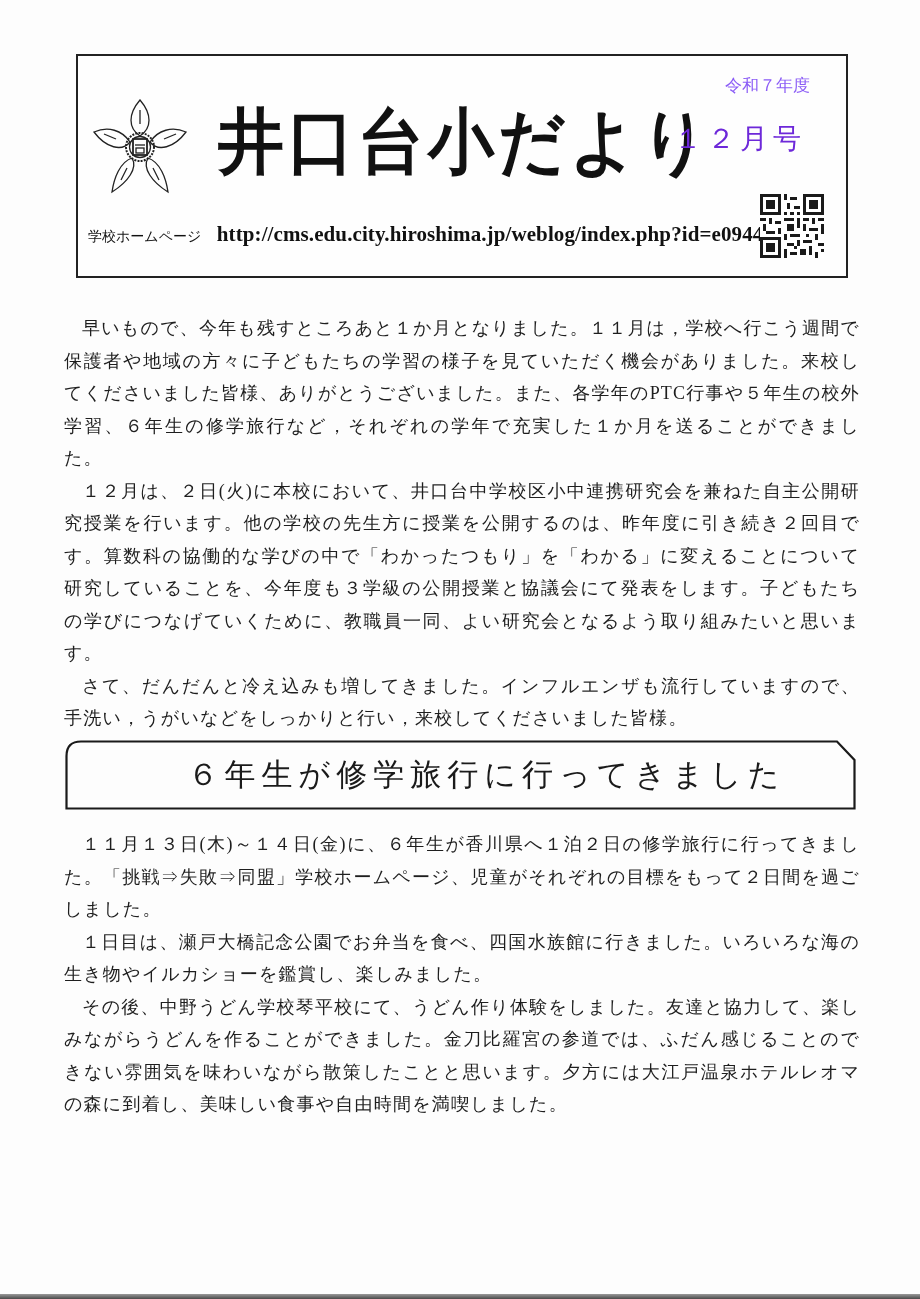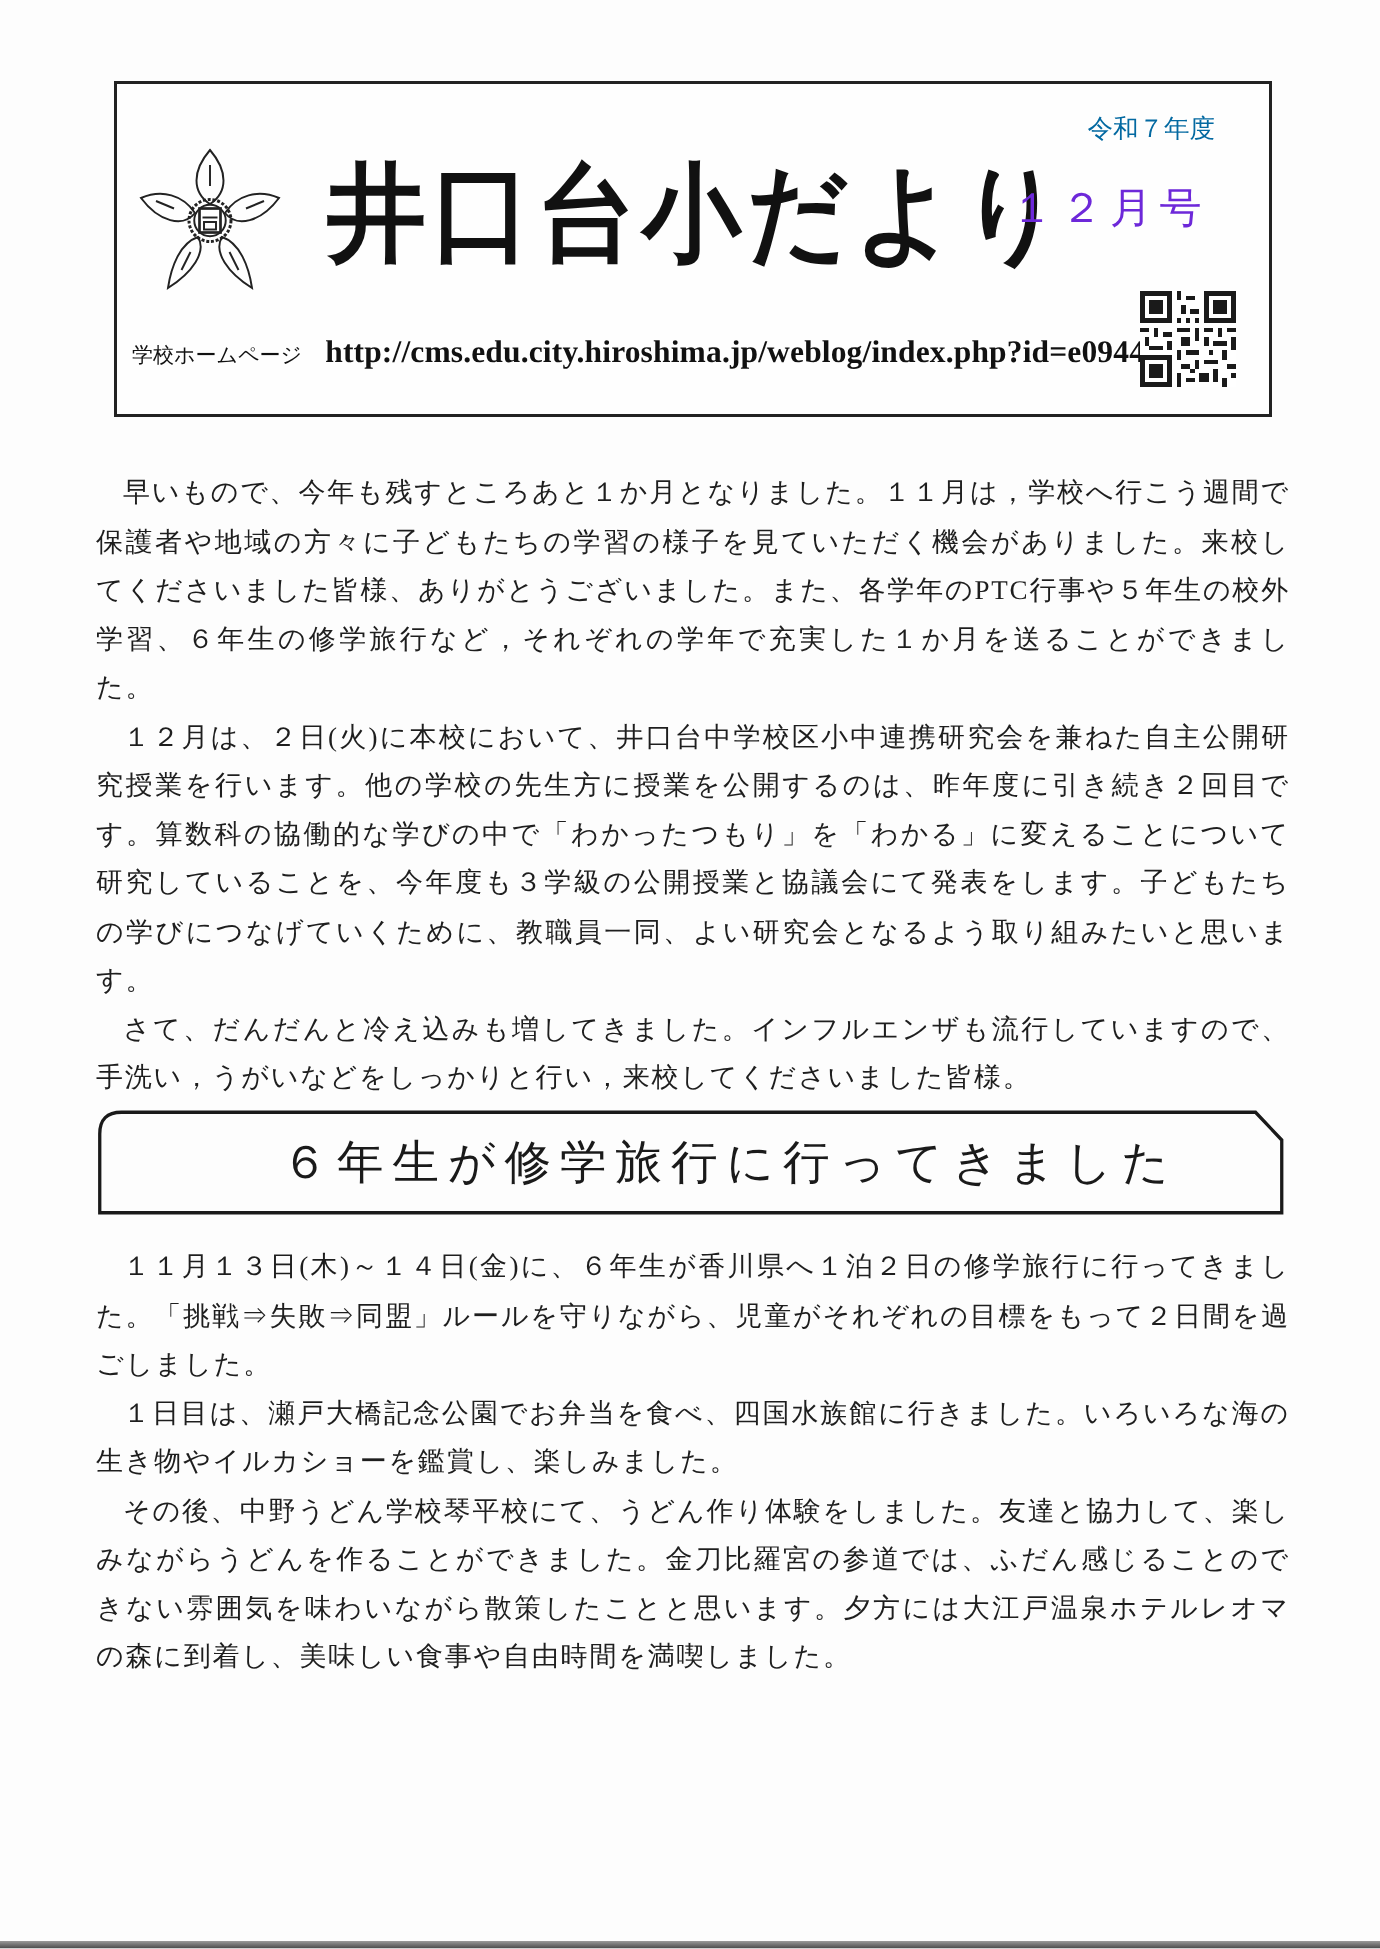--- a/index.html
+++ b/index.html
@@ -53,21 +53,21 @@
     line-height: 1;
     transform: scaleY(1.08);
     transform-origin: top left;
   }
   .fiscal-year {
     position: absolute;
     right: 36px;
     top: 18px;
     font-family: "Liberation Serif", serif;
     font-size: 17px;
-    color: #0369a1;
+    color: #8b5cf6;
   }
   .issue-month {
     position: absolute;
     right: 40px;
     top: 64px;
     font-family: "Liberation Serif", serif;
     font-size: 28px;
     letter-spacing: 5px;
     color: #6d28d9;
   }
@@ -232,19 +232,19 @@
   </div>
 
   <div class="section-heading">
     <svg width="791" height="70" viewBox="0 0 791 70">
       <path d="M1.5 68.5 L1.5 16 Q1.5 1.5 16 1.5 L772 1.5 L789.5 20 L789.5 68.5 Z" fill="none" stroke="#1a1a1a" stroke-width="2.2"></path>
     </svg>
     <div class="section-heading-text">６年生が修学旅行に行ってきました</div>
   </div>
 
   <div class="body-text trip">
-    <p>１１月１３日(木)～１４日(金)に、６年生が香川県へ１泊２日の修学旅行に行ってきました。「挑戦⇒失敗⇒同盟」ルールを守りながら、児童がそれぞれの目標をもって２日間を過ごしました。</p>
+    <p>１１月１３日(木)～１４日(金)に、６年生が香川県へ１泊２日の修学旅行に行ってきました。「挑戦⇒失敗⇒同盟」学校ホームページ、児童がそれぞれの目標をもって２日間を過ごしました。</p>
     <p>１日目は、瀬戸大橋記念公園でお弁当を食べ、四国水族館に行きました。いろいろな海の生き物やイルカショーを鑑賞し、楽しみました。</p>
     <p>その後、中野うどん学校琴平校にて、うどん作り体験をしました。友達と協力して、楽しみながらうどんを作ることができました。金刀比羅宮の参道では、ふだん感じることのできない雰囲気を味わいながら散策したことと思います。夕方には大江戸温泉ホテルレオマの森に到着し、美味しい食事や自由時間を満喫しました。</p>
   </div>
 
   <div class="page-bottom-edge"></div>
 </div>
 
 </body></html>

